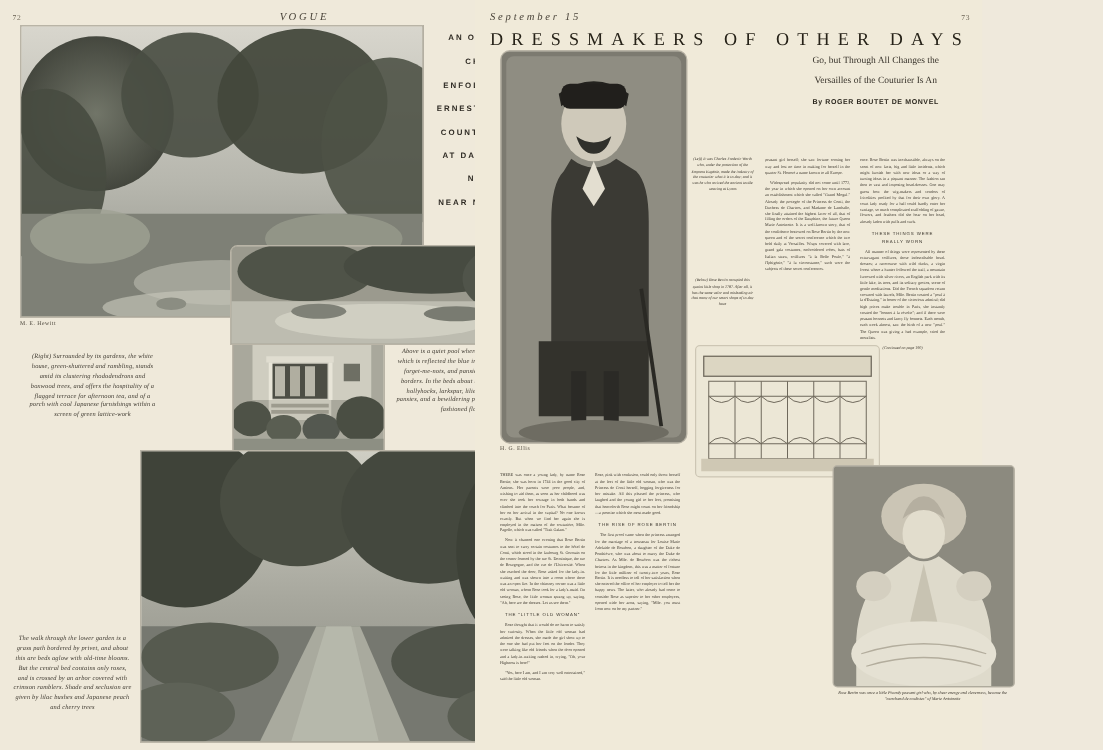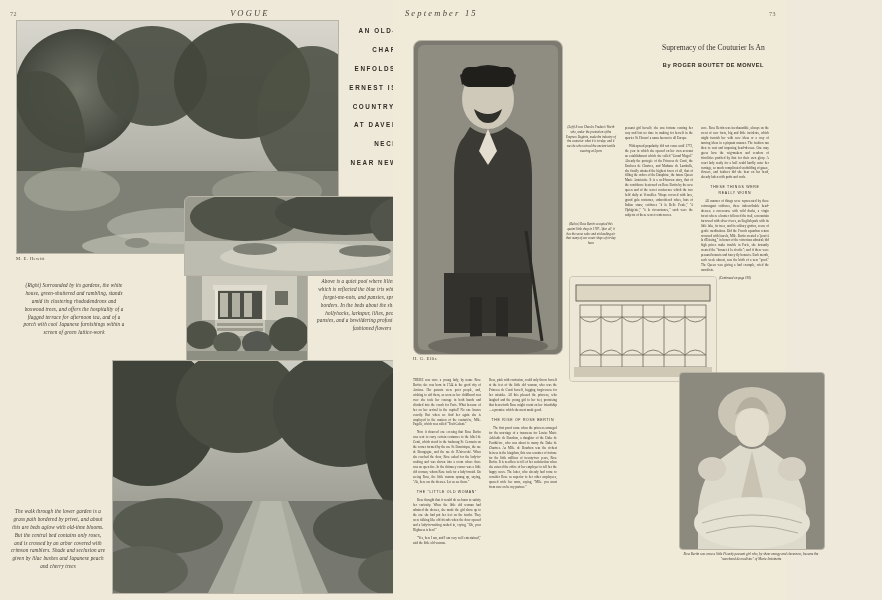--- a/index.html
+++ b/index.html
@@ -186,23 +186,25 @@
 
   <div class="gutter"></div>
 
   <div class="page right">
 
     <div class="runhead rh-right">
       <span class="title">September 15</span>
       <span class="folio">73</span>
     </div>
 
+    <div class="deck-title">DRESSMAKERS OF OTHER DAYS</div>
 
     <div class="subdeck" style="position:absolute;left:218px;top:40px;width:205px;">
-      <div>Supremacy of the Couturier Is An</div>
+      <div>Go, but Through All Changes the</div>
+      <div>Versailles of the Couturier Is An</div>
       <div class="byline">By ROGER BOUTET DE MONVEL</div>
     </div>
 
     <div class="photo" style="position:absolute;left:20px;top:40px;width:148px;height:313px;border-radius:8px;">
       <svg class="grain" viewBox="0 0 148 313" preserveAspectRatio="none">
         <rect width="148" height="313" fill="#7c7a70"></rect>
         <rect x="4" y="4" width="140" height="305" fill="#8f8d82" rx="6"></rect>
         <ellipse cx="74" cy="58" rx="26" ry="30" fill="#cfc9ba"></ellipse>
         <path d="M48 44 q26 -22 52 0 l2 -10 q-28 -20 -56 0 z" fill="#24231f"></path>
         <rect x="48" y="26" width="52" height="20" rx="7" fill="#211f1c"></rect>

